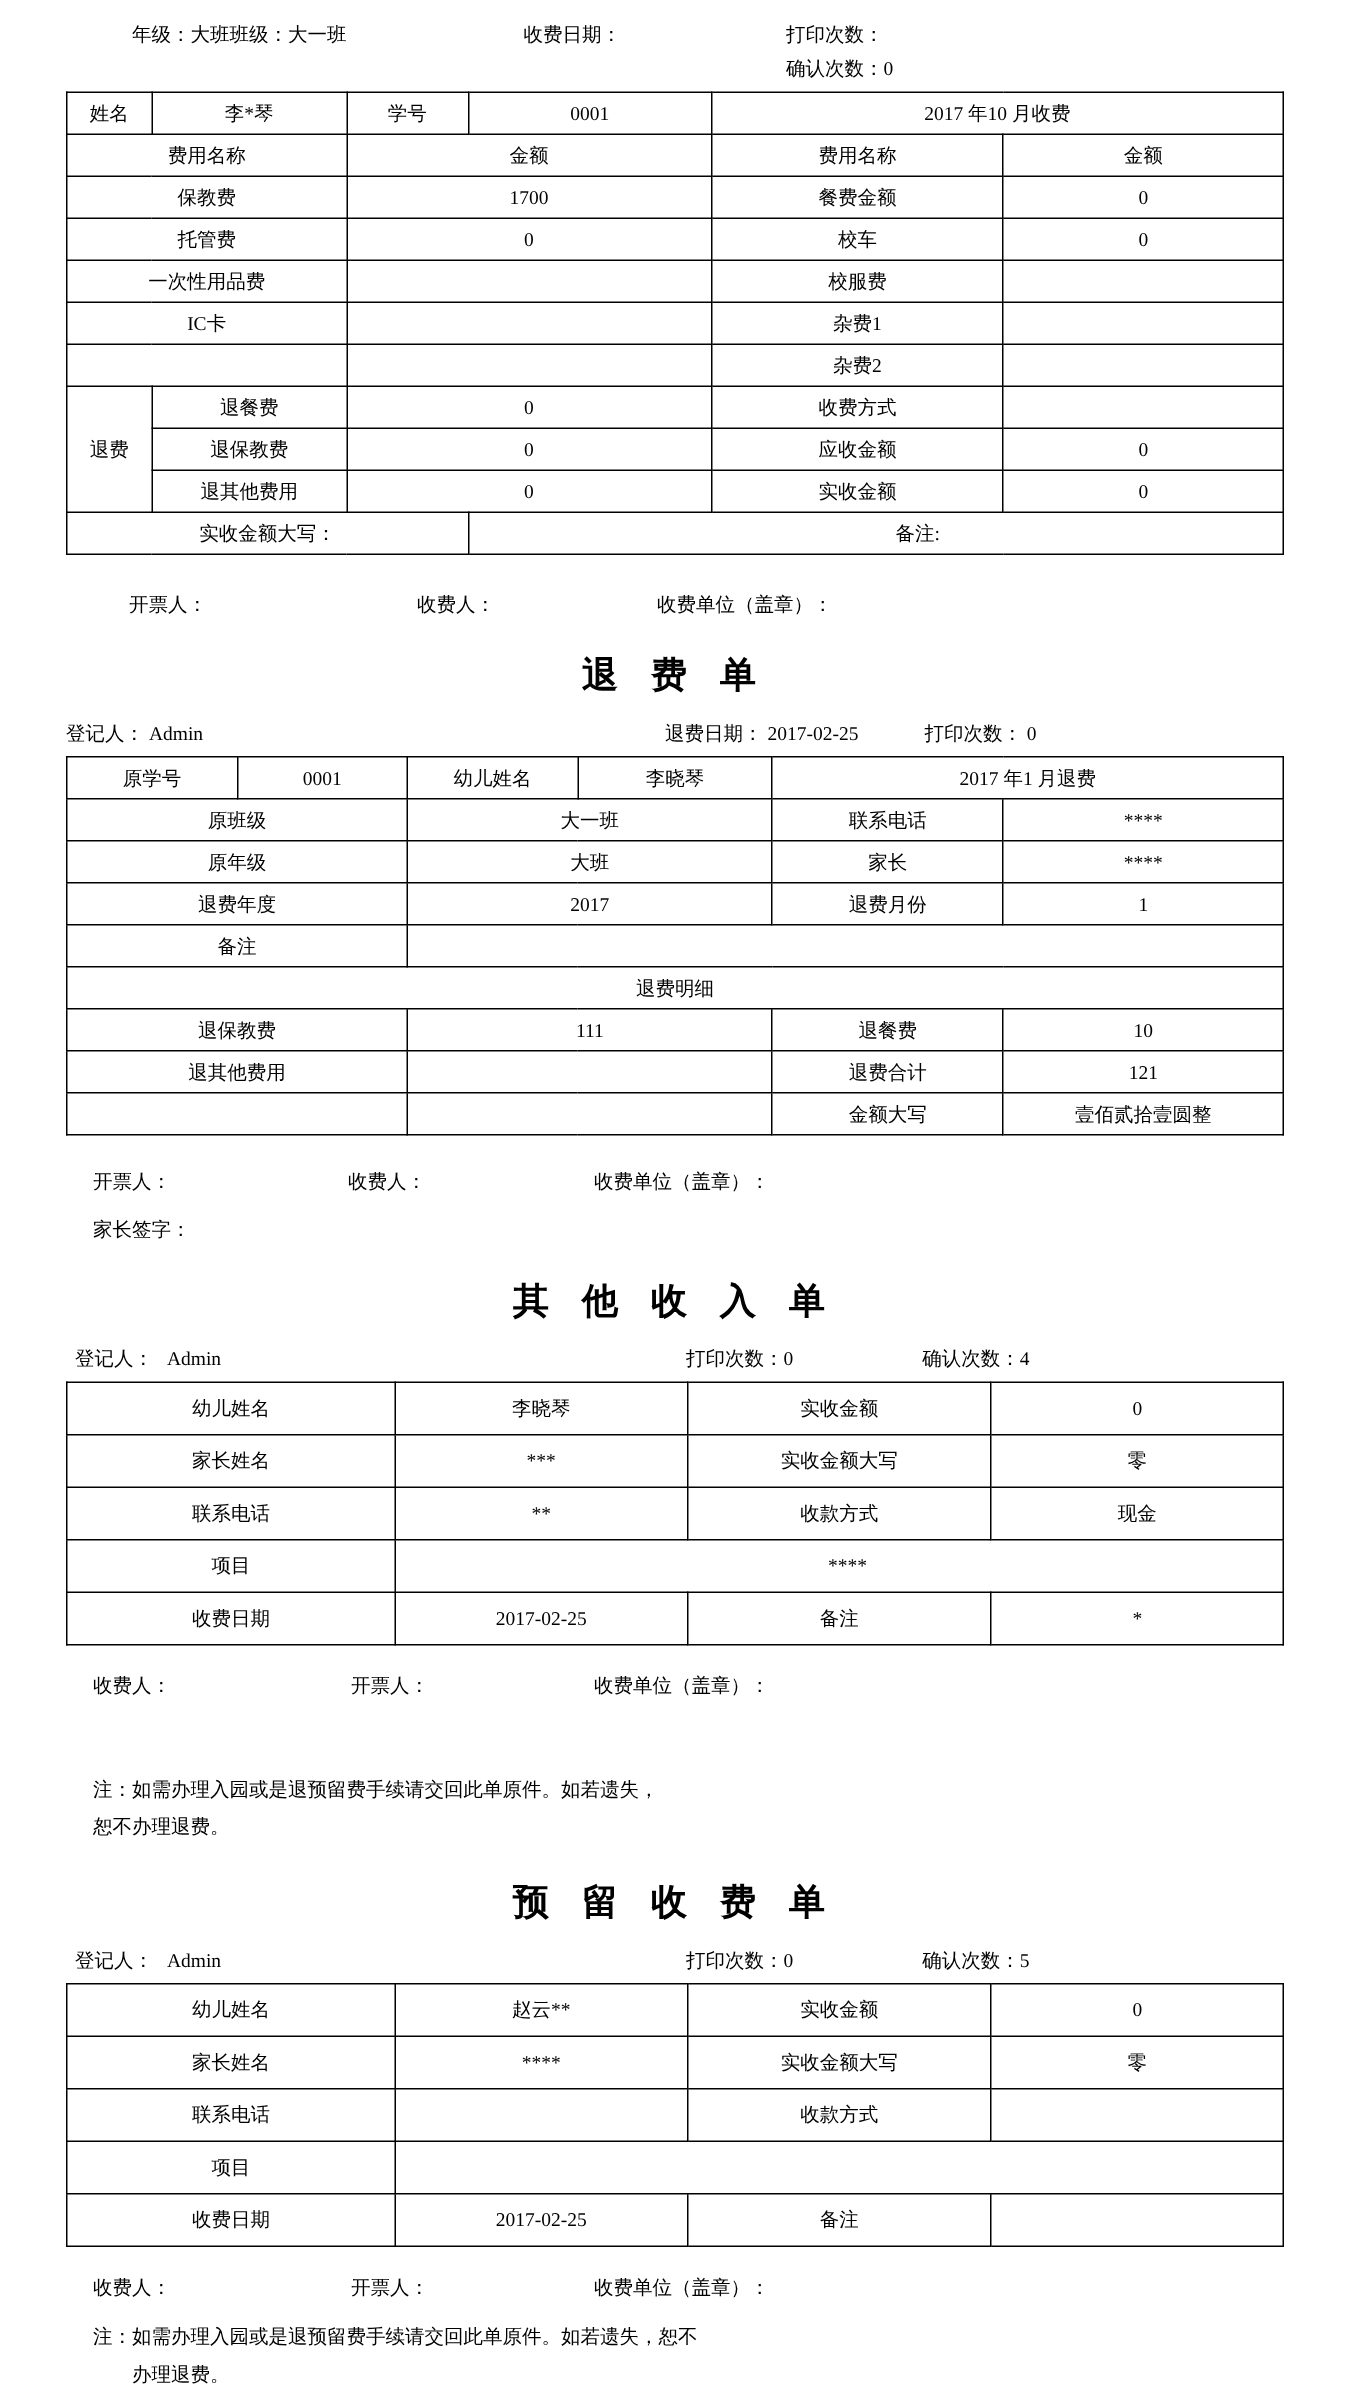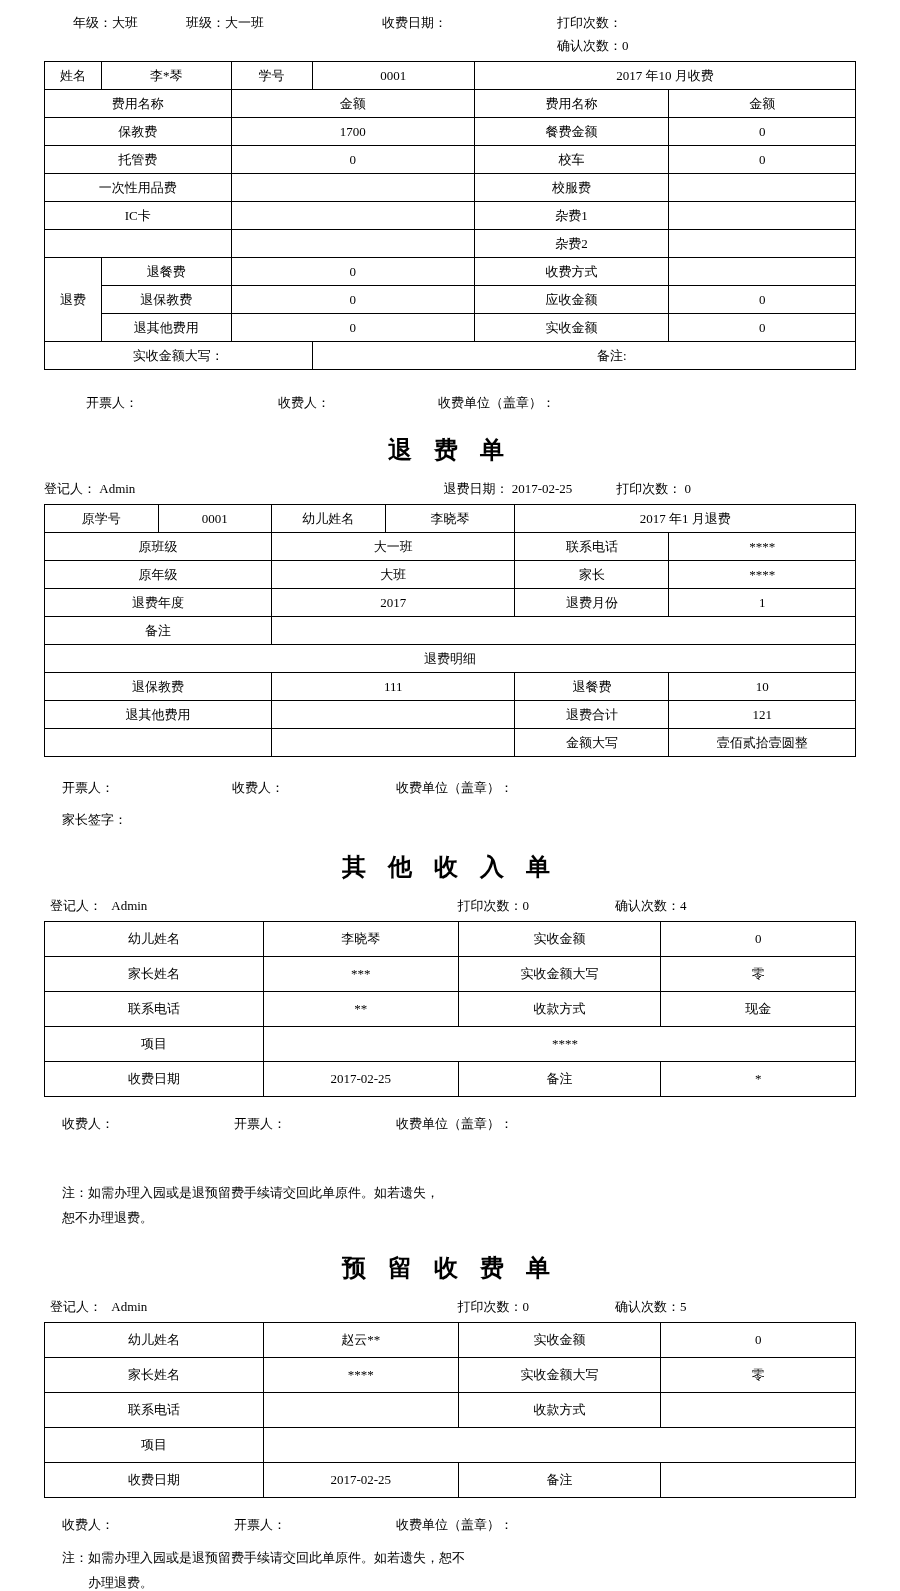--- a/index.html
+++ b/index.html
@@ -74,24 +74,24 @@
   }
 </style>
 </head>
 <body>
 
 <div class="page">
 
   <div class="section" style="padding-top:14px;">
 
     <div class="meta-row">
-      <div class="meta-item" style="margin-left:29px;">
+      <div class="meta-item" style="margin-left:44px;">
         <span>年级：</span><span>大班</span>
       </div>
-      <div class="meta-item" style="margin-left:48px;">
+      <div class="meta-item" style="">
         <span>班级：</span><span>大一班</span>
       </div>
       <div class="meta-item" style="margin-left:118px;">
         <span>收费日期：</span><span></span>
       </div>
       <div style="margin-left:110px;">
         <div>
           <span>打印次数：</span><span></span>
         </div>
         <div style="margin-top:5px;">

